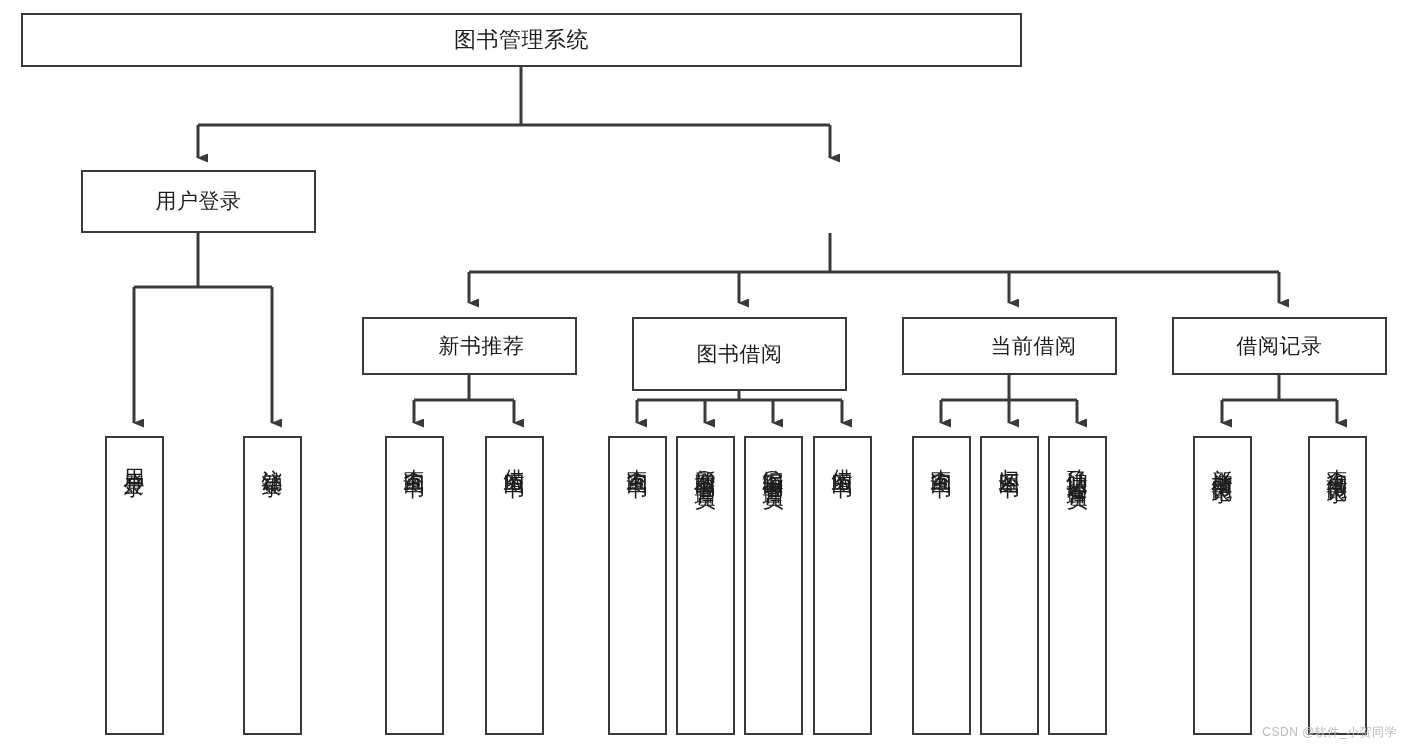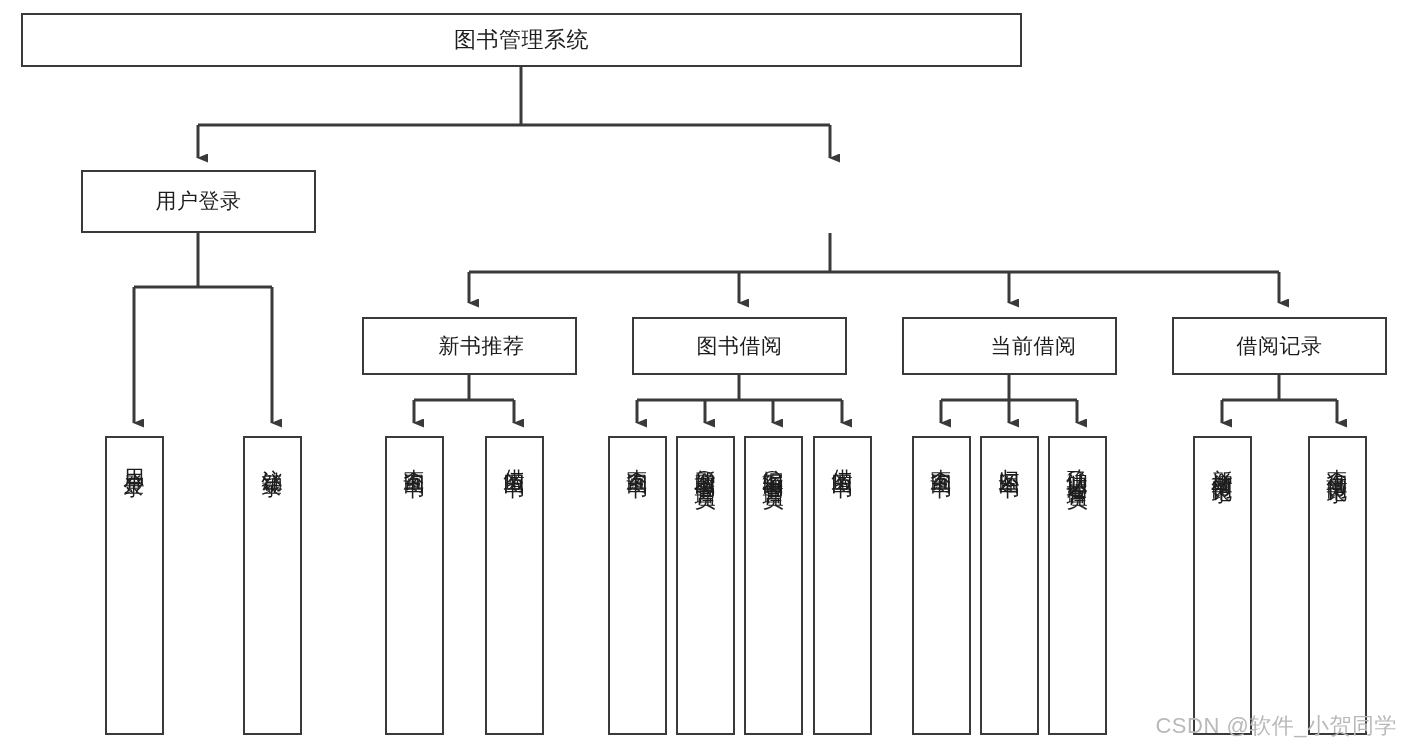--- a/index.html
+++ b/index.html
@@ -63,21 +63,21 @@
     font-size: 21px;
     line-height: 1.0;
     letter-spacing: 3px;
     white-space: nowrap;
   }
   
   #watermark {
     position: absolute;
     right: 8px;
     bottom: 6px;
-    font-size: 22px;
+    font-size: 12px;
     color: #b9b9b9;
     letter-spacing: 0.5px;
     user-select: none;
     pointer-events: none;
     white-space: nowrap;
   }
 </style>
 </head>
 <body>
 
@@ -139,21 +139,21 @@
 
   <div class="node horiz" style="left:81px; top:170px; width:235px; height:63px;">
     <span class="label">用户登录</span>
   </div>
 
 
   <div class="node horiz" style="left:362px; top:317px; width:215px; height:58px;padding-left:24px;">
     <span class="label">新书推荐</span>
   </div>
 
-  <div class="node horiz" style="left:632px; top:317px; width:215px; height:58px;">
+  <div class="node horiz" style="left:632px; top:317px; width:215px; height:74px;">
     <span class="label">图书借阅</span>
   </div>
 
   <div class="node horiz" style="left:902px; top:317px; width:215px; height:58px;padding-left:48px;">
     <span class="label">当前借阅</span>
   </div>
 
   <div class="node horiz" style="left:1172px; top:317px; width:215px; height:58px;">
     <span class="label">借阅记录</span>
   </div>

